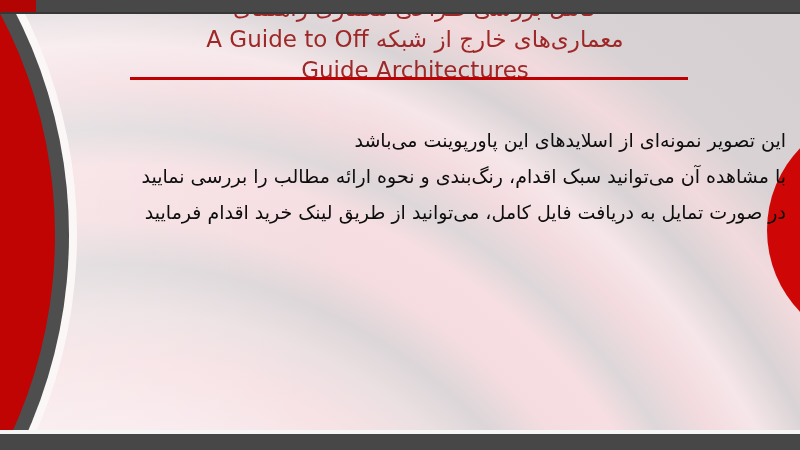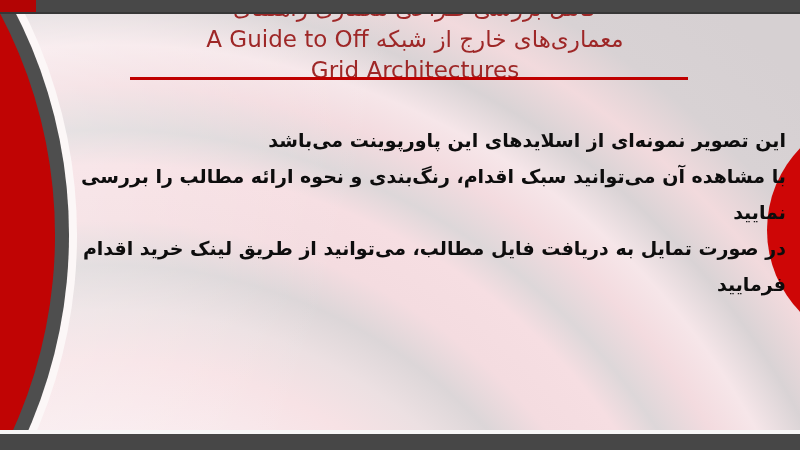--- a/index.html
+++ b/index.html
@@ -57,49 +57,49 @@
     font-size:23px;line-height:31px;
     z-index:4;
   }
   .title-block .ltr{direction:ltr;unicode-bidi:embed;}
   .title-underline{position:absolute;left:130px;top:77px;width:558px;height:3px;
     background:#c00000;z-index:5;}
   
   .body-block{
     position:absolute;right:30px;top:122px;width:720px;
     direction:rtl;text-align:right;
-    color:#0d0d0d;font-weight:bold;
+    color:#0d0d0d;font-weight:normal;
     font-size:19px;line-height:36px;
     z-index:4;
   }
 </style>
 </head>
 <body>
 
 <div class="stage">
 
   <div class="bg"></div>
 
   <div class="curve-white"></div>
   <div class="curve-gray"></div>
   <div class="curve-red"></div>
 
   <div class="disc-right"></div>
 
   <div class="title-block">
     <div>کامل بررسی طراحی معماری راهنمای</div>
     <div>معماری‌های خارج از شبکه A Guide to Off</div>
-    <div class="ltr">Grid Architectures</div>
+    <div class="ltr">Guide Architectures</div>
   </div>
   <div class="title-underline"></div>
 
   <div class="body-block">
     <div>این تصویر نمونه‌ای از اسلایدهای این پاورپوینت می‌باشد</div>
     <div>با مشاهده آن می‌توانید سبک اقدام، رنگ‌بندی و نحوه ارائه مطالب را بررسی نمایید</div>
-    <div>در صورت تمایل به دریافت فایل مطالب، می‌توانید از طریق لینک خرید اقدام فرمایید</div>
+    <div>در صورت تمایل به دریافت فایل کامل، می‌توانید از طریق لینک خرید اقدام فرمایید</div>
   </div>
 
   <div class="top-bar"></div>
   <div class="top-left-red"></div>
 
   <div class="bottom-line"></div>
   <div class="bottom-bar"></div>
 
 </div>
 

